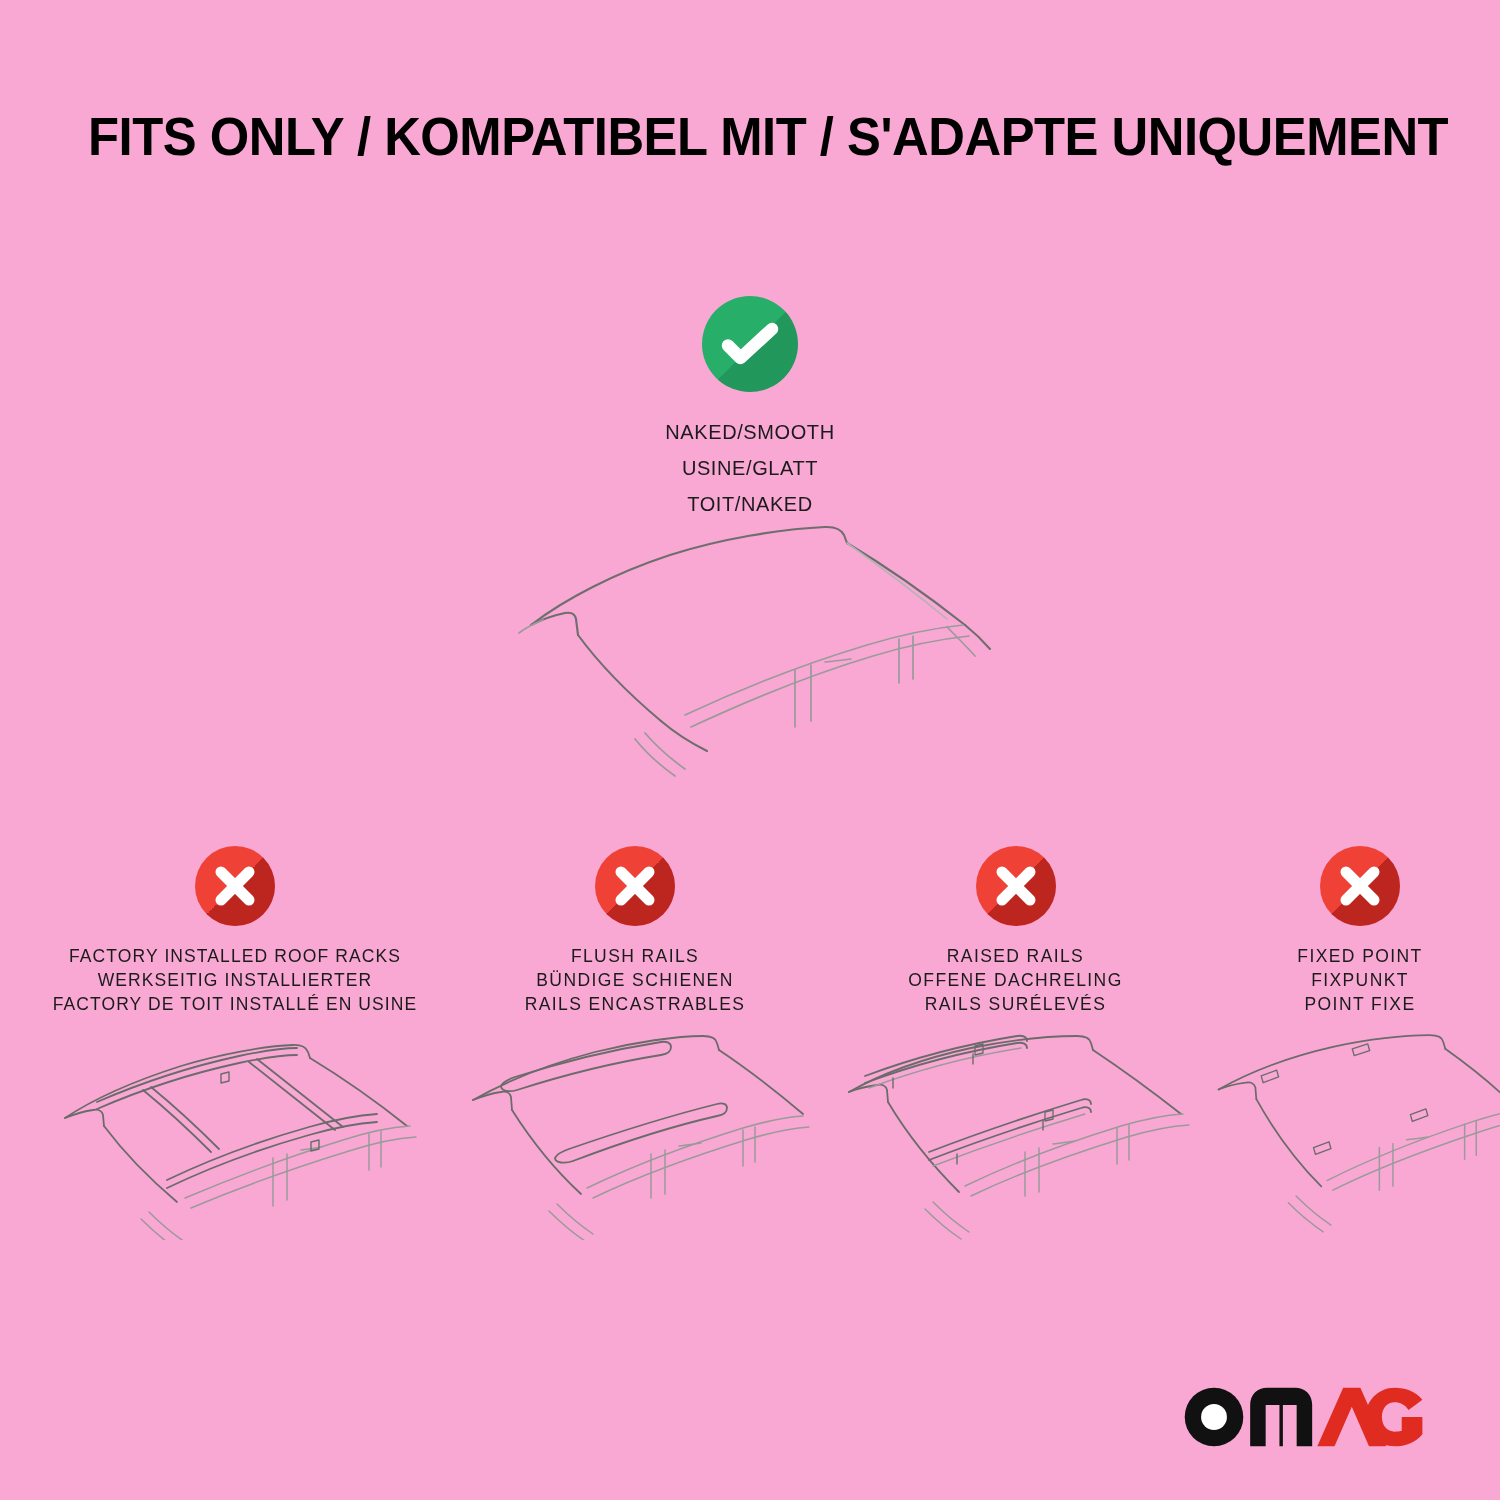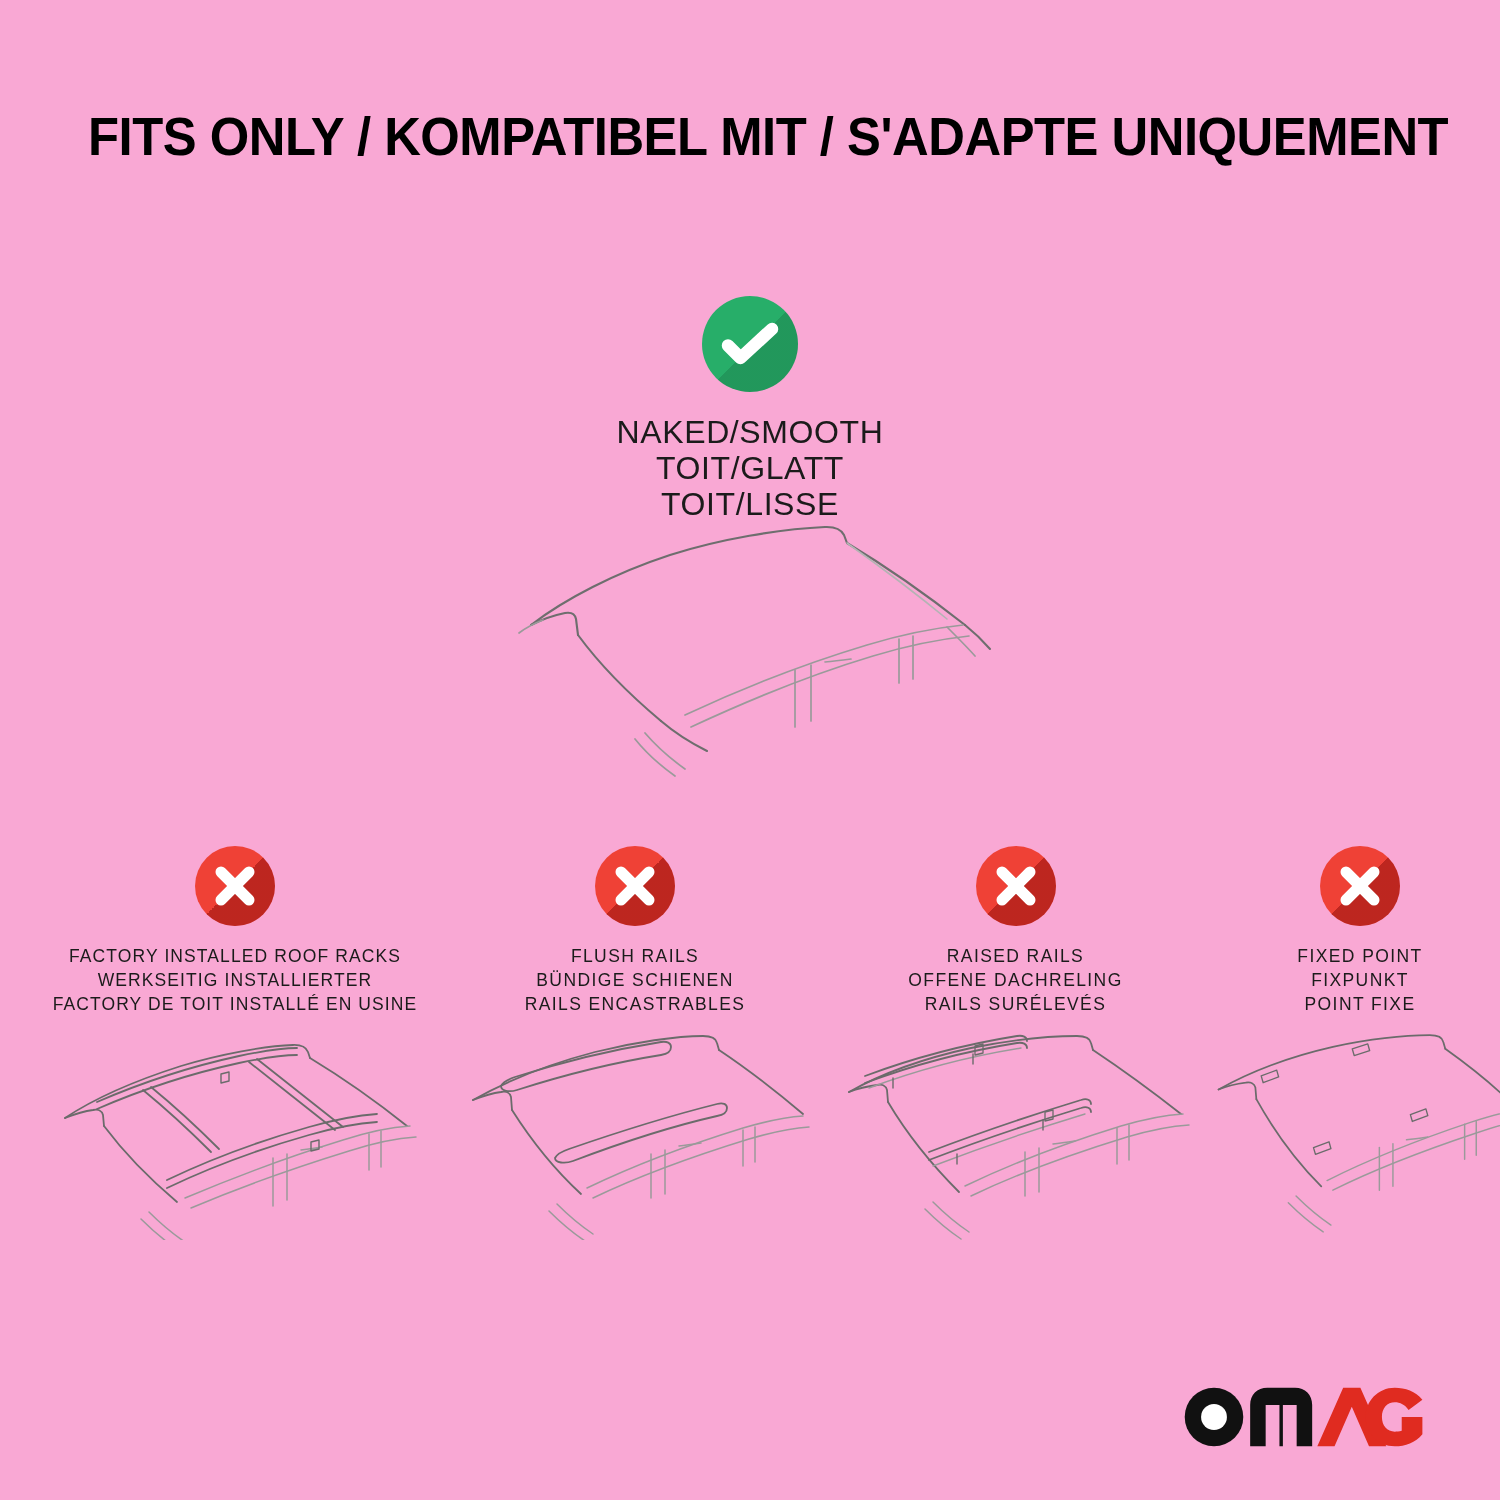--- a/index.html
+++ b/index.html
@@ -69,21 +69,21 @@
   }
   .badge svg {
     position: absolute;
     left: 0; top: 0;
     width: 100%;
     height: 100%;
   }
 
   .good-caption {
     margin-top: 22px;
-    font-size: 32px;
+    font-size: 20px;
     line-height: 36px;
     letter-spacing: 0.6px;
     font-weight: 400;
     color: #1b1b1b;
   }
 
   
   .hero-illo {
     position: absolute;
     left: 495px;
@@ -154,22 +154,22 @@
 
     <div class="badge green">
       <div class="shadow"></div>
       <svg viewBox="0 0 96 96" xmlns="http://www.w3.org/2000/svg" aria-hidden="true">
         <path d="M26 49.5 L38.5 62 L70 33" fill="none" stroke="#ffffff" stroke-width="12.5" stroke-linecap="round" stroke-linejoin="round"></path>
       </svg>
     </div>
 
     <div class="good-caption">
       <div>NAKED/SMOOTH</div>
-      <div>TOIT/GLATT</div>
-      <div>TOIT/LISSE</div>
+      <div>USINE/GLATT</div>
+      <div>TOIT/NAKED</div>
     </div>
   </div>
 
   <div class="hero-illo">
     <svg viewBox="0 0 540 280" xmlns="http://www.w3.org/2000/svg" aria-hidden="true">
       <g fill="none" stroke="#6e6e6e" stroke-width="2.1" stroke-linecap="round" stroke-linejoin="round">
 
         <path d="M36 110 C70 84 120 58 175 40 C225 24 285 14 330 12 C340 11.6 346 14 349 20
                  L352 28"></path>
         <path d="M352 28 C392 52 432 80 470 110"></path>

